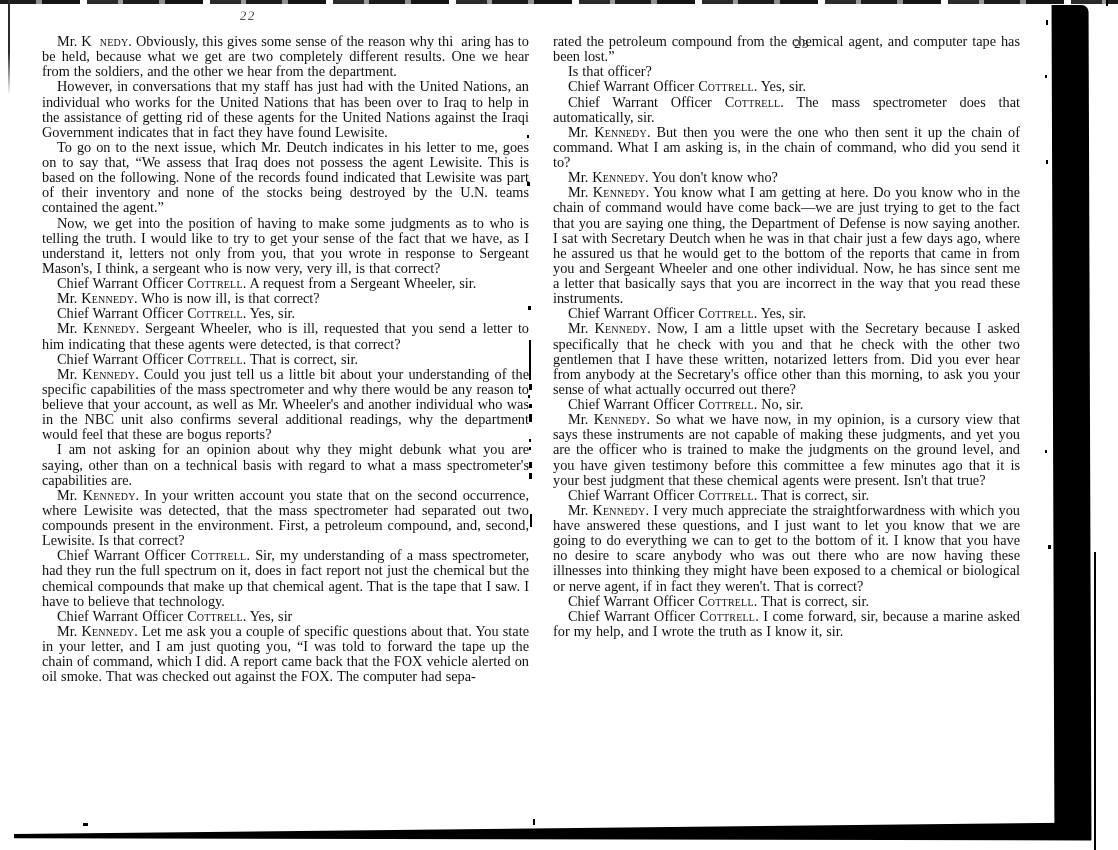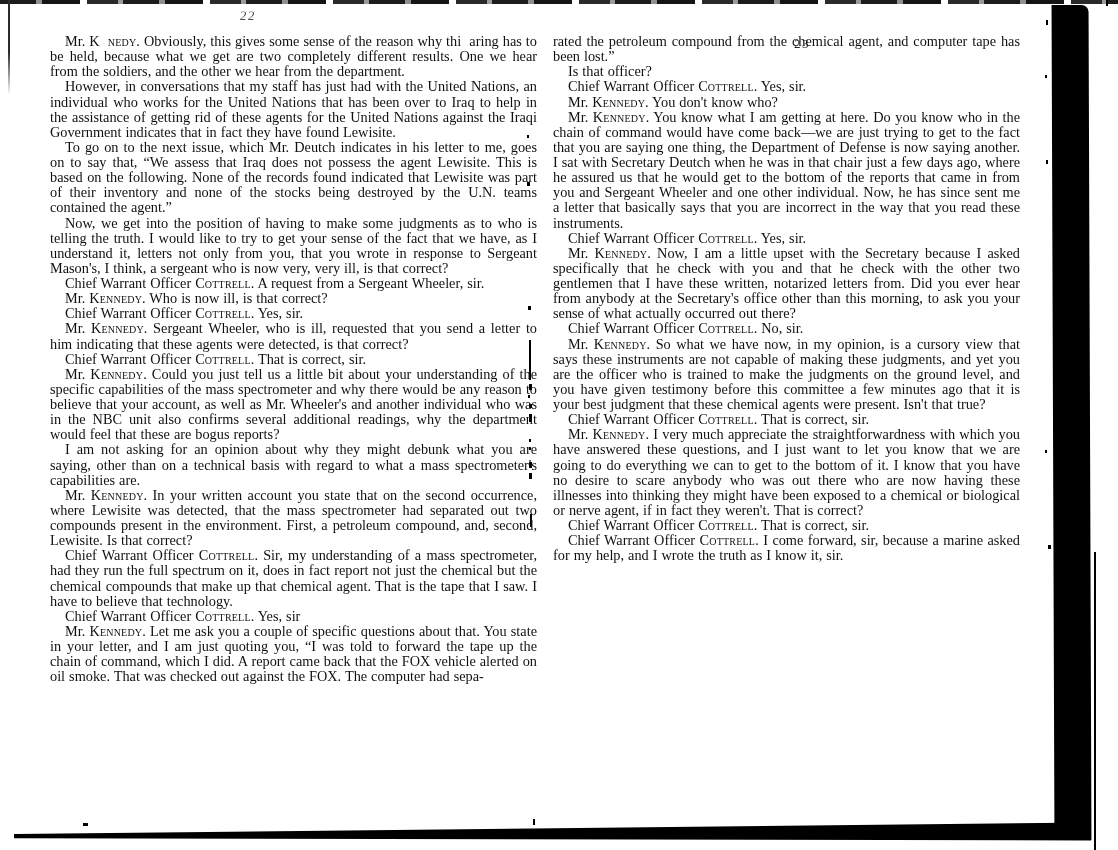--- a/index.html
+++ b/index.html
@@ -34,21 +34,21 @@
   .pn-right{left:794px;margin-top:28px;}
 
   
   .col{
     position:absolute;top:34px;text-align:justify;
     font-size:14.3px;line-height:15.12px;color:#101010;
     word-spacing:0.4px;
   }
   .col p{margin:0;text-indent:15px;}
   .col p.noindent{text-indent:0;}
-  .col-left{left:50px;width:487px;}
+  .col-left{left:42px;width:487px;}
   .col-right{left:553px;width:467px;}
   .sc{font-variant:small-caps;letter-spacing:.2px;}
 </style>
 </head>
 <body>
 
 <div class="sheet">
 
   <div class="top-edge"></div>
   <div class="left-edge"></div>
@@ -95,20 +95,22 @@
       <p>I am not asking for an opinion about why they might debunk what you are saying, other than on a technical basis with regard to what a mass spectrometer's capabilities are.</p>
       <p>Mr. <span class="sc">Kennedy</span>. In your written account you state that on the second occurrence, where Lewisite was detected, that the mass spectrometer had separated out two compounds present in the environment. First, a petroleum compound, and, second, Lewisite. Is that correct?</p>
       <p>Chief Warrant Officer <span class="sc">Cottrell</span>. Sir, my understanding of a mass spectrometer, had they run the full spectrum on it, does in fact report not just the chemical but the chemical compounds that make up that chemical agent. That is the tape that I saw. I have to believe that technology.</p>
       <p>Chief Warrant Officer <span class="sc">Cottrell</span>. Yes, sir</p>
       <p>Mr. <span class="sc">Kennedy</span>. Let me ask you a couple of specific questions about that. You state in your letter, and I am just quoting you, “I was told to forward the tape up the chain of command, which I did. A report came back that the FOX vehicle alerted on oil smoke. That was checked out against the FOX. The computer had sepa-</p>
     </div>
   <div class="col col-right">
       <p class="noindent">rated the petroleum compound from the chemical agent, and computer tape has been lost.”</p>
       <p>Is that officer?</p>
       <p>Chief Warrant Officer <span class="sc">Cottrell</span>. Yes, sir.</p>
+      <p>Chief Warrant Officer <span class="sc">Cottrell</span>. The mass spectrometer does that automatically, sir.</p>
+      <p>Mr. <span class="sc">Kennedy</span>. But then you were the one who then sent it up the chain of command. What I am asking is, in the chain of command, who did you send it to?</p>
       <p>Mr. <span class="sc">Kennedy</span>. You don't know who?</p>
       <p>Mr. <span class="sc">Kennedy</span>. You know what I am getting at here. Do you know who in the chain of command would have come back—we are just trying to get to the fact that you are saying one thing, the Department of Defense is now saying another. I sat with Secretary Deutch when he was in that chair just a few days ago, where he assured us that he would get to the bottom of the reports that came in from you and Sergeant Wheeler and one other individual. Now, he has since sent me a letter that basically says that you are incorrect in the way that you read these instruments.</p>
       <p>Chief Warrant Officer <span class="sc">Cottrell</span>. Yes, sir.</p>
       <p>Mr. <span class="sc">Kennedy</span>. Now, I am a little upset with the Secretary because I asked specifically that he check with you and that he check with the other two gentlemen that I have these written, notarized letters from. Did you ever hear from anybody at the Secretary's office other than this morning, to ask you your sense of what actually occurred out there?</p>
       <p>Chief Warrant Officer <span class="sc">Cottrell</span>. No, sir.</p>
       <p>Mr. <span class="sc">Kennedy</span>. So what we have now, in my opinion, is a cursory view that says these instruments are not capable of making these judgments, and yet you are the officer who is trained to make the judgments on the ground level, and you have given testimony before this committee a few minutes ago that it is your best judgment that these chemical agents were present. Isn't that true?</p>
       <p>Chief Warrant Officer <span class="sc">Cottrell</span>. That is correct, sir.</p>
       <p>Mr. <span class="sc">Kennedy</span>. I very much appreciate the straightforwardness with which you have answered these questions, and I just want to let you know that we are going to do everything we can to get to the bottom of it. I know that you have no desire to scare anybody who was out there who are now having these illnesses into thinking they might have been exposed to a chemical or biological or nerve agent, if in fact they weren't. That is correct?</p>
       <p>Chief Warrant Officer <span class="sc">Cottrell</span>. That is correct, sir.</p>
       <p>Chief Warrant Officer <span class="sc">Cottrell</span>. I come forward, sir, because a marine asked for my help, and I wrote the truth as I know it, sir.</p>

